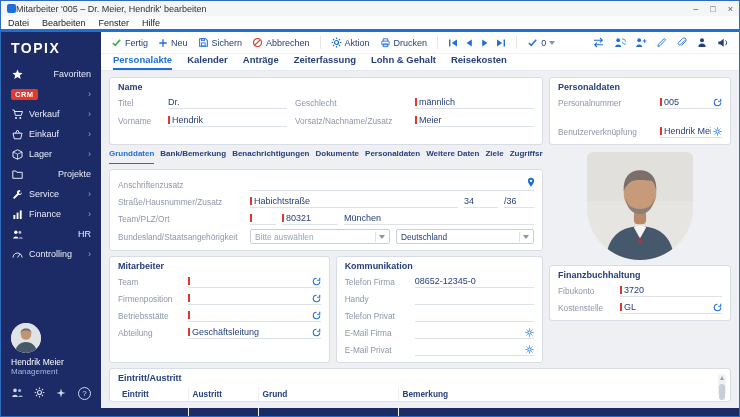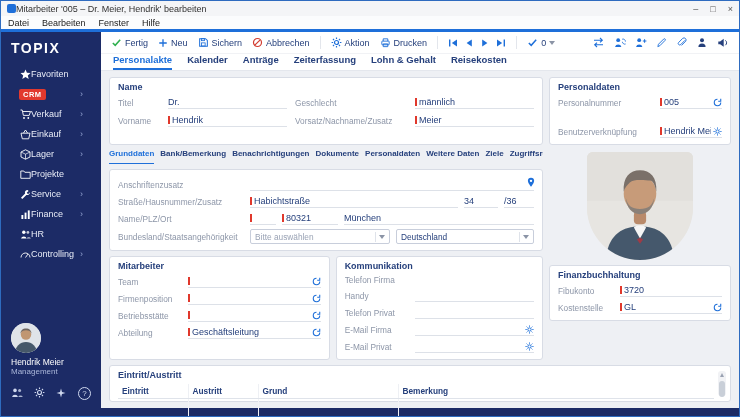--- a/index.html
+++ b/index.html
@@ -16,22 +16,22 @@
   .menubar { height:13px; background:#fbfcfd; display:flex; align-items:center; gap:13px;
              padding:0 7px; font-size:9px; color:#222; flex:none; }
   .accentline { height:3px; background:#1e6fd9; flex:none; }
 
   .bodyrow { flex:1; display:flex; min-height:0; }
 
   
   .sidebar { width:100px; background:#1c2b66; color:#fff; display:flex; flex-direction:column;
              flex:none; padding-top:5px; }
   .logo { font-size:14px; font-weight:bold; letter-spacing:1.5px; padding:3px 10px 8px; }
-  .nav-item { height:20px; display:flex; align-items:center; padding:0 18px;
-              font-size:9px; color:#e8ecf7; cursor:default; }
+  .nav-item { height:20px; display:flex; align-items:center; gap:6px; padding:0 10px;
+              font-size:9px; color:#e8ecf7; cursor:default;justify-content:space-between; }
   .nav-item .ico { width:12px; height:12px; flex:none; display:flex; align-items:center; justify-content:center; }
   .nav-item .chev { margin-left:auto; font-size:9px; color:#93a4d2; }
   .crm-badge { background:#e2392e; color:#fff; font-size:7.5px; font-weight:bold;
                padding:1px 4px; border-radius:2px; letter-spacing:0.5px; }
   .spacer { flex:1; }
   .user-block { padding:4px 10px 2px; }
   .avatar { width:30px; height:30px; border-radius:50%; overflow:hidden; background:#dfe3e8; }
   .uname { font-size:8.5px; color:#fff; margin-top:4px; }
   .urole { font-size:8px; color:#aab6d9; }
   .side-icons { display:flex; align-items:center; gap:11px; padding:6px 10px 6px; }
@@ -494,21 +494,21 @@
                   <span class="ftext">Habichtstraße</span>
                 </span>
                 <span class="fvalue w34">
                   <span class="ftext">34</span>
                 </span>
                 <span class="fvalue w30">
                   <span class="ftext">/36</span>
                 </span>
               </div>
               <div class="frow">
-                <span class="flabel w-ans">Name/PLZ/Ort</span>
+                <span class="flabel w-ans">Team/PLZ/Ort</span>
                 <span class="fvalue w26">
                   <span class="req"></span>
                   <span class="ftext"></span>
                 </span>
                 <span class="fvalue w56">
                   <span class="req"></span>
                   <span class="ftext">80321</span>
                 </span>
                 <span class="fvalue f1">
                   <span class="ftext">München</span>
@@ -575,20 +575,23 @@
                         <path d="M8.6 0.8v2.8H5.8" fill="none" stroke="#1e6fd9" stroke-width="1.2"></path>
                       </svg>
                   </span>
                 </div>
               </div>
 
               <div class="panel panel-ko">
                 <div class="panel-title">Kommunikation</div>
                 <div class="frow">
                   <span class="flabel w-lab64">Telefon Firma</span>
+                  <span class="fvalue f1">
+                    <span class="ftext">08652-12345-0</span>
+                  </span>
                 </div>
                 <div class="frow">
                   <span class="flabel w-lab64">Handy</span>
                   <span class="fvalue f1">
                     <span class="ftext"></span>
                   </span>
                 </div>
                 <div class="frow">
                   <span class="flabel w-lab64">Telefon Privat</span>
                   <span class="fvalue f1">

